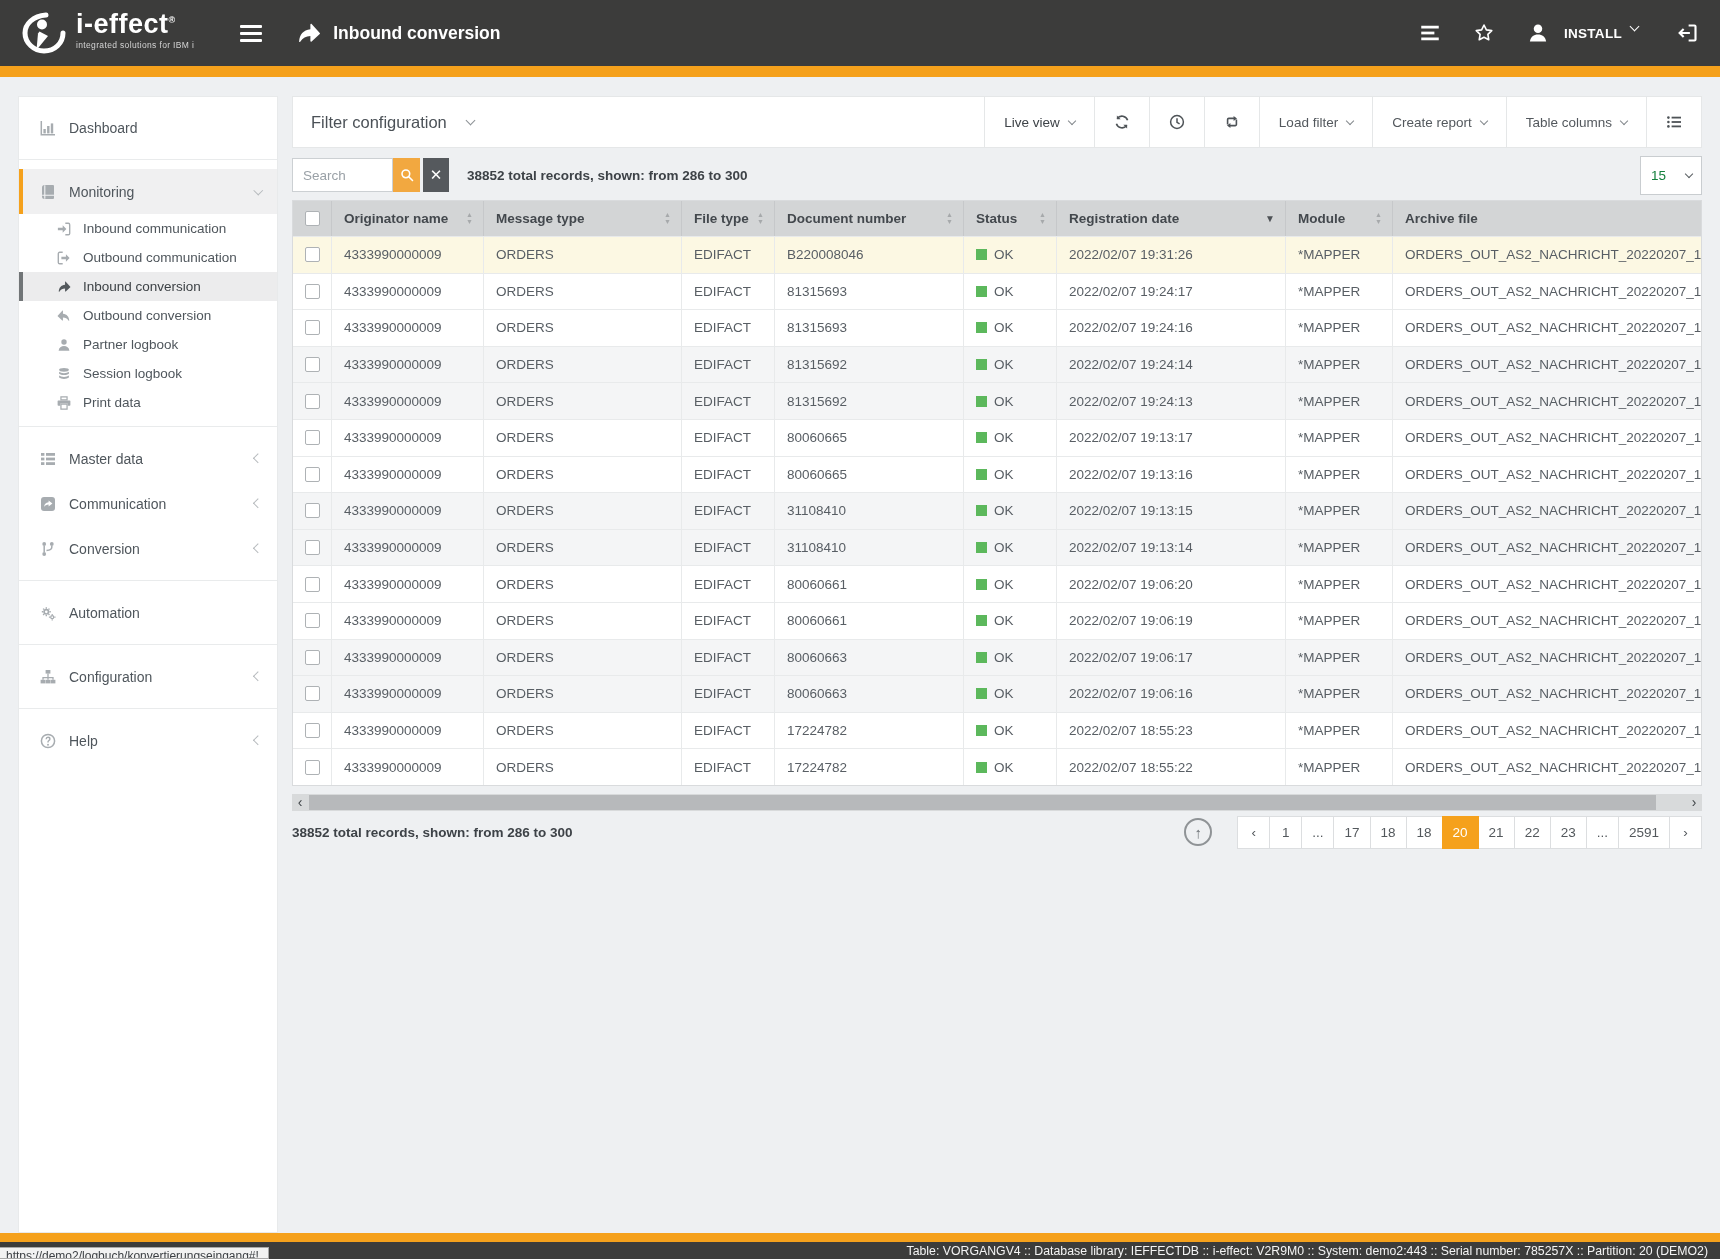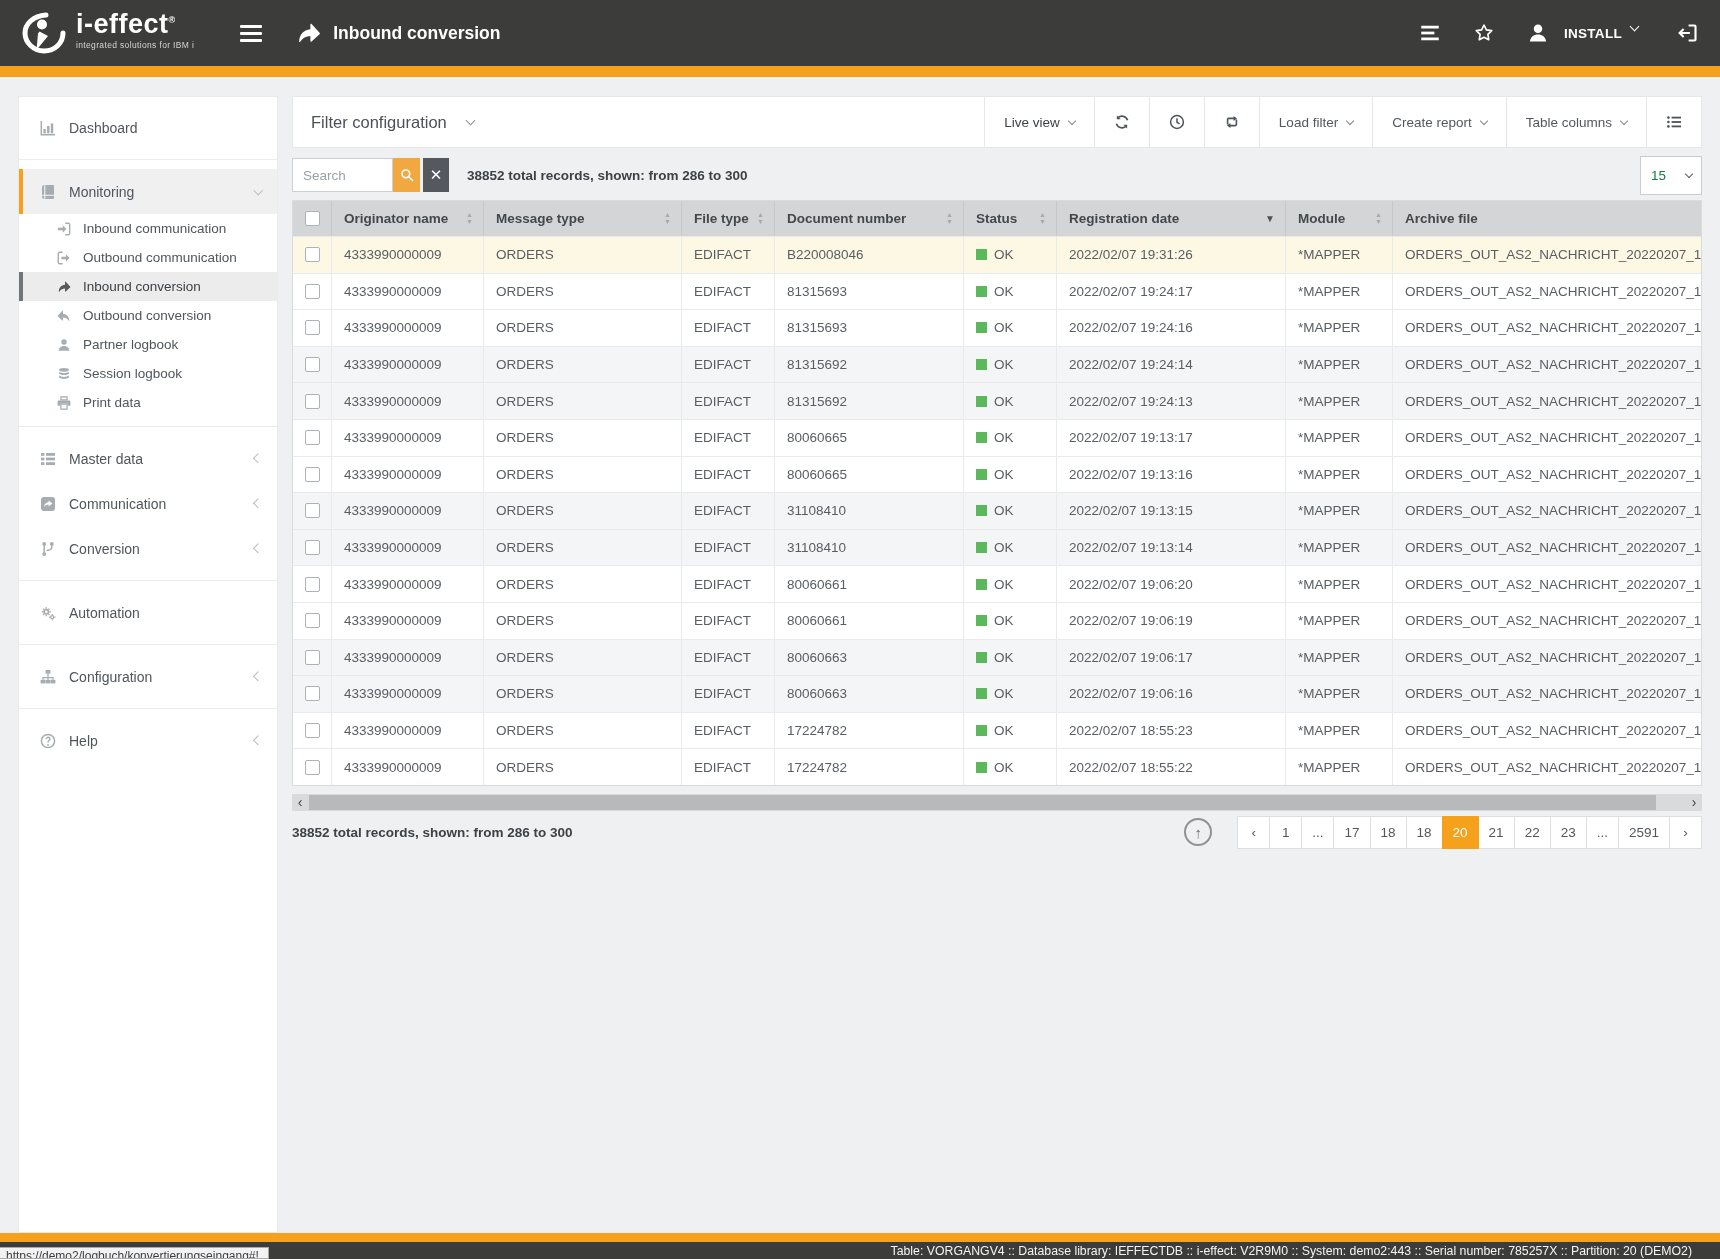--- a/index.html
+++ b/index.html
@@ -114,21 +114,21 @@
           color:#6e7377;display:flex;align-items:center;justify-content:center;font-size:15px;cursor:pointer}
   .pages{display:flex;margin-left:26px}
   .pg{min-width:33px;height:33px;padding:0 10px;background:#fff;border:1px solid #dcdee0;
       margin-left:-1px;display:flex;align-items:center;justify-content:center;
       font-size:13.5px;color:#53585c;cursor:pointer}
   .pg.current{background:var(--accent);border-color:var(--accent);color:#fff;position:relative;z-index:1}
 
   
   .bottom-orange{position:absolute;left:0;right:0;top:1233px;height:9px;background:var(--accent);z-index:4}
   .statusbar{position:absolute;left:0;right:0;top:1242px;bottom:0;background:var(--dark);
-             display:flex;align-items:center;justify-content:flex-end;padding-right:28px;
+             display:flex;align-items:center;justify-content:flex-end;padding-right:12px;
              font-size:12.3px;color:#f4f4f4;z-index:4}
   .url-preview{position:absolute;left:0;top:1247px;height:12px;background:#f2f2f2;
                border:1px solid #a8a8a8;border-left:0;padding:1px 9px 0 6px;font-size:12px;
                color:#3b3f43;overflow:hidden;white-space:nowrap;z-index:6;line-height:14px}
 </style>
 </head>
 <body style="--accent: #f5a11c; --ok: #5cb85c; --dark: #3c3c3b;">
 
 <header class="topbar">
   <div class="brand">

